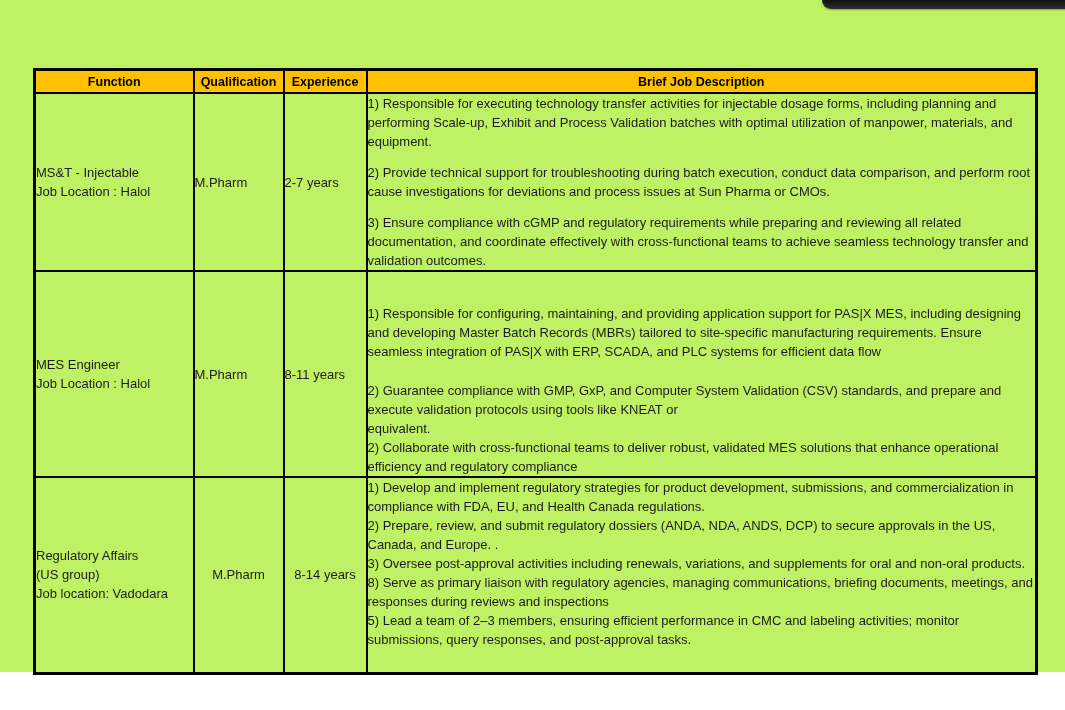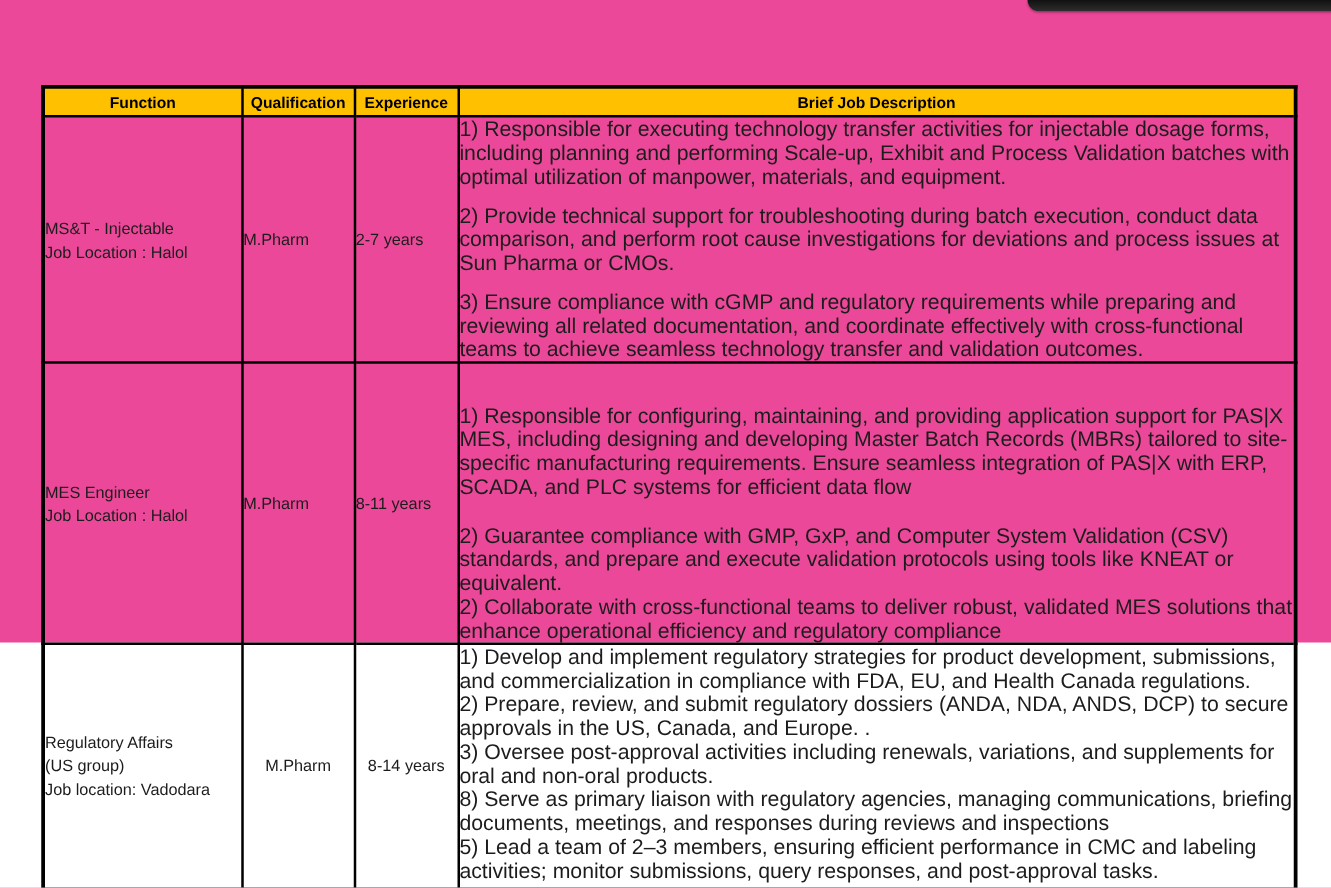--- a/index.html
+++ b/index.html
@@ -5,21 +5,21 @@
   html, body {
     margin: 0;
     padding: 0;
     width: 1065px;
     height: 710px;
     background: #ffffff;
     overflow: hidden;
     font-family: "Liberation Sans", sans-serif;
     color: #1c1c1c;
   }
-  .page { position: relative; width: 1065px; height: 514px; background: #ec4899; }
+  .page { position: relative; width: 1065px; height: 672px; background: #bef264; }
 
   
   .top-bar {
     position: absolute;
     top: 0;
     left: 822px;
     width: 260px;
     height: 9px;
     background: linear-gradient(#111, #2e2e2e);
     border-bottom-left-radius: 10px;
@@ -52,21 +52,21 @@
     vertical-align: middle;
     font-size: 13px;
     line-height: 19px;
   }
   td.fn { padding-left: 4px; }
   td.qual, td.exp { padding-left: 4px; margin-left: 20px; }
   td.qual.center, td.exp.center { padding-left: 0; text-align: center; }
   td.desc {
     vertical-align: top;
     padding: 3px 5px 2px 10px;
-    font-size: 17px;
+    font-size: 13px;
     line-height: 19px;
   }
   tr.row1 { height: 173px; }
   tr.row2 { height: 175px; }
   tr.row3 { height: 196px; }
   .para {
     margin: 0 0 12px 0;
     white-space: pre-wrap;
   }
   .para.gap-lg { margin-bottom: 20px; margin-top: 32px; }

